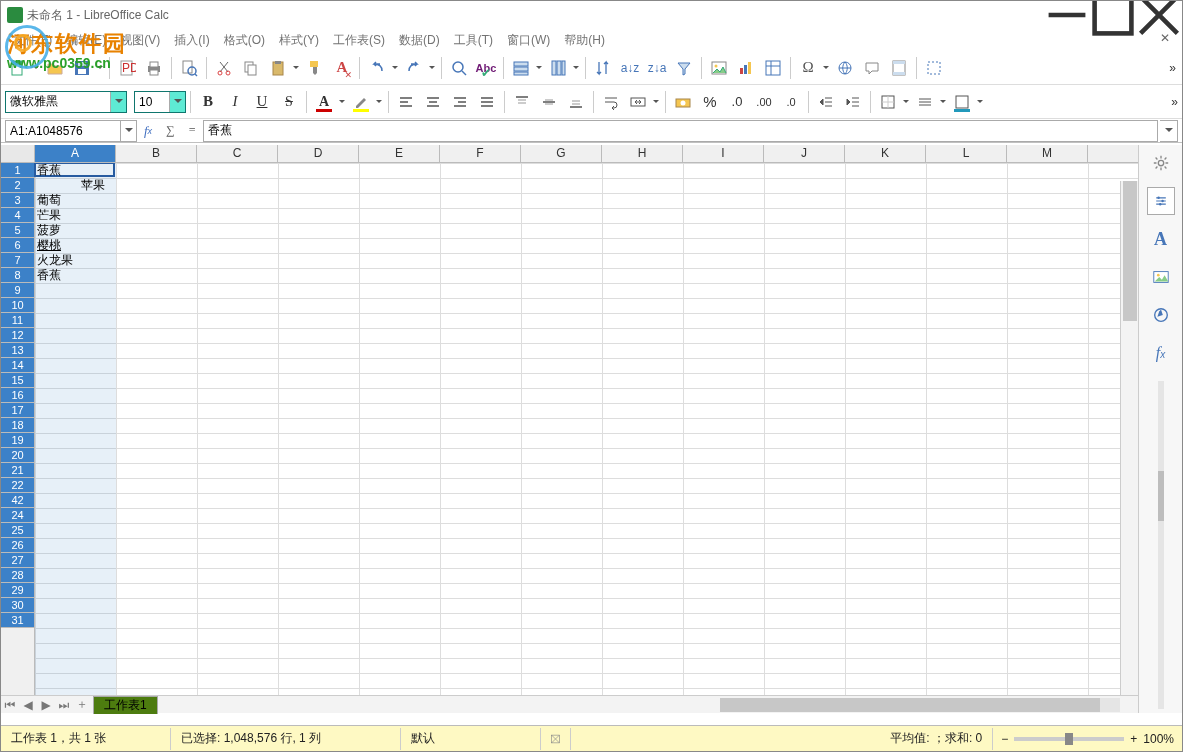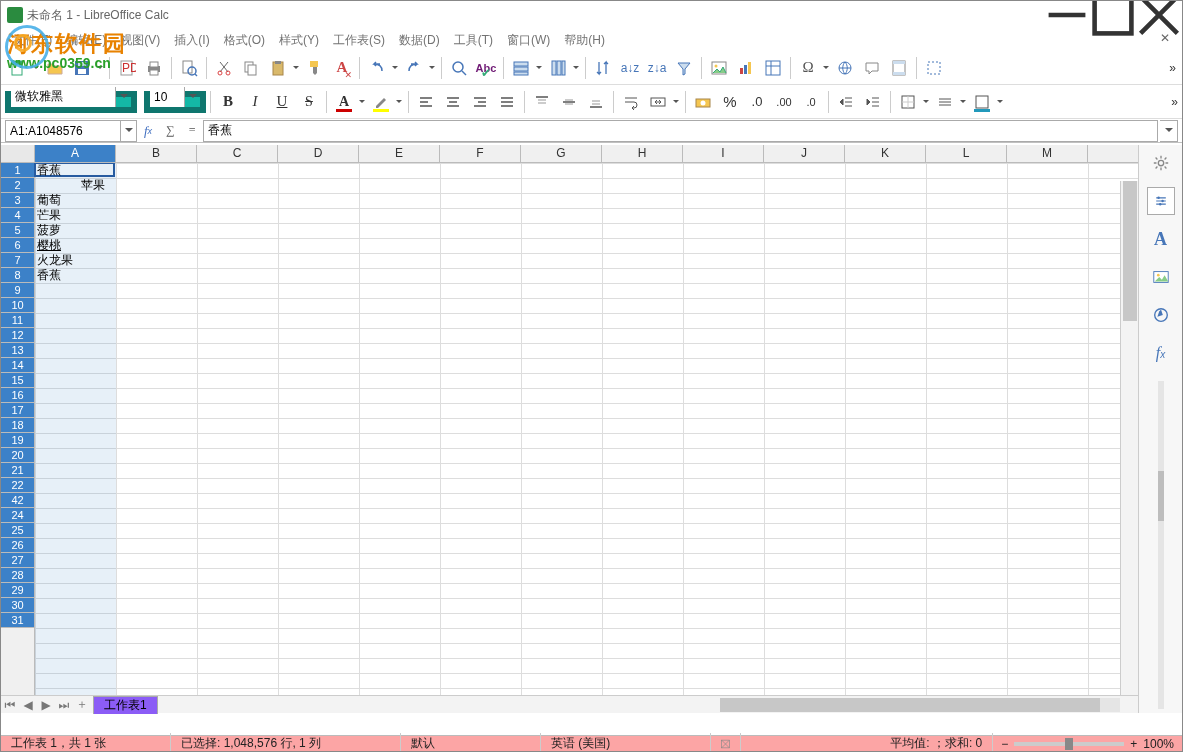--- a/index.html
+++ b/index.html
@@ -19,21 +19,21 @@
 .menuitem{padding:2px 6px;color:#737373}
 .toolbar{height:34px;border-bottom:1px solid #ddd;display:flex;align-items:center;padding:0 4px;gap:1px;position:relative}
 .toolbar .more{position:absolute;right:6px;color:#333}
 .tbtn{width:26px;height:26px;display:flex;align-items:center;justify-content:center;border:1px solid transparent;border-radius:2px;color:#333;position:relative}
 .tbtn svg{width:18px;height:18px}
 .sep{width:1px;height:22px;background:#ccc;margin:0 3px}
 .drop{display:flex;align-items:center}
 .drop .caret{width:10px;display:flex;justify-content:center}
 .drop .caret::before{content:"";border:3px solid transparent;border-top-color:#555;margin-top:3px}
 .fmtbar{height:34px;border-bottom:1px solid #ddd;display:flex;align-items:center;padding:0 4px;gap:1px}
-.combo{display:flex;align-items:flex-end;height:22px;border:6px solid #0f766e;background:#14b8a6}
+.combo{display:flex;align-items:flex-end;height:22px;border:1px solid #0f766e;background:#5eead4}
 .combo input{border:none;outline:none;padding:0 4px;height:20px;font-size:12px}
 .combo .cbtn{width:16px;height:20px;border-left:1px solid #aaa;display:flex;align-items:center;justify-content:center}
 .combo .cbtn::before{content:"";border:4px solid transparent;border-top-color:#555;margin-top:3px}
 .refbar{height:24px;border-bottom:1px solid #c0c0c0;display:flex;align-items:center}
 .namebox{width:132px;display:flex;height:22px;border:1px solid #aaa;margin-left:4px}
 .namebox input{border:none;outline:none;padding:0 4px;flex:1;width:100px}
 .namebox .cbtn{width:16px;border-left:1px solid #aaa;display:flex;align-items:center;justify-content:center}
 .namebox .cbtn::before{content:"";border:4px solid transparent;border-top-color:#555;margin-top:3px}
 .refbtn{width:22px;height:22px;display:flex;align-items:center;justify-content:center;color:#4270c0;font-style:italic;font-family:serif}
 .fmlin{flex:1;height:22px;border:1px solid #aaa;padding:0 4px;display:flex;align-items:center;margin-right:2px}
@@ -52,26 +52,26 @@
 .cells{flex:1;position:relative;background:#fff}
 .grid-lines{position:absolute;inset:0;background-image:linear-gradient(to right,#ddd 1px,transparent 1px),linear-gradient(to bottom,#ddd 1px,transparent 1px);background-size:81px 15px}
 .colsel{position:absolute;left:0;top:0;width:81px;bottom:0;background:rgba(60,130,200,.12)}
 .cell{position:absolute;height:15px;width:81px;padding:0 2px;font-size:12px;line-height:14px;overflow:hidden;white-space:nowrap}
 .cursor{position:absolute;border:2px solid #275ba0;pointer-events:none}
 .main .vsc{position:absolute;right:0;top:18px;bottom:18px;width:18px;background:#f3f3f3;border-left:1px solid #ccc}
 .main .vsc .thumb{position:absolute;top:0;left:2px;width:14px;height:140px;background:#c7c7c7}
 .main .hsc{position:absolute;bottom:0;left:0;right:0;height:18px;background:#f3f3f3;border-top:1px solid #ccc;display:flex;align-items:center}
 .tabstrip{display:flex;align-items:center;height:18px}
 .navb{width:18px;height:18px;display:flex;align-items:center;justify-content:center;color:#777}
-.tab{padding:0 10px;height:18px;line-height:17px;border:1px solid #aaa;background:#8b5cf6;border-bottom:none;border-radius:0 0 0 0;margin-left:2px}
+.tab{padding:0 10px;height:18px;line-height:17px;border:1px solid #aaa;background:#4d7c0f;border-bottom:none;border-radius:0 0 0 0;margin-left:2px}
 .sidebar{position:absolute;right:0;top:144px;bottom:38px;width:44px;background:#f7f7f7;border-left:1px solid #ccc;display:flex;flex-direction:column;align-items:center;padding-top:4px;gap:10px}
 .sidebar .sbic{width:28px;height:28px;display:flex;align-items:center;justify-content:center;color:#4776b8;font-size:16px}
 .sidebar .vtrack{flex:1;width:6px;background:#e5e5e5;margin:4px 0;position:relative}
 .sidebar .vtrack .th{position:absolute;top:90px;width:6px;height:50px;background:#bdbdbd}
-.status{position:absolute;bottom:0;left:0;right:0;height:16px;border-top:1px solid #bbb;background:#fca5a5;display:flex;align-items:center;font-size:12px;color:#222}
+.status{position:absolute;bottom:0;left:0;right:0;height:26px;border-top:1px solid #bbb;background:#fef9c3;display:flex;align-items:center;font-size:12px;color:#222}
 .status .seg{padding:0 10px;border-right:1px solid #ccc;height:22px;display:flex;align-items:center}
 .status .flex{flex:1}
 .zoom{display:flex;align-items:center;gap:6px;padding:0 8px}
 .ztrack{width:110px;height:4px;background:#ccc;position:relative}
 .ztrack .zh{position:absolute;left:50%;top:-4px;width:8px;height:12px;background:#888;transform:translateX(-50%)}
 .charA{font-family:"Times New Roman",serif;font-weight:700}
 </style>
 </head>
 <body>
 
@@ -609,21 +609,20 @@
     </div>
   <div class="vtrack">
       <div class="th"></div>
     </div>
 </div>
 
 <div class="status">
   <div class="seg" style="width:170px">工作表 1，共 1 张</div>
   <div class="seg" style="width:230px">已选择: 1,048,576 行, 1 列</div>
   <div class="seg" style="width:140px">默认</div>
-  <div class="seg" style="width:170px">英语 (美国)</div>
   <div class="seg" style="width:30px">
       <svg width="14" height="14" viewBox="0 0 14 14">
         <rect x="1" y="1" width="12" height="12" fill="none" stroke="#888"></rect>
         <path d="M1 1l12 12M13 1L1 13" stroke="#888"></path>
       </svg>
     </div>
   <div class="seg flex" style="justify-content:flex-end">平均值: ；求和: 0</div>
   <div class="zoom">
     <span>−</span>
     <div class="ztrack">

